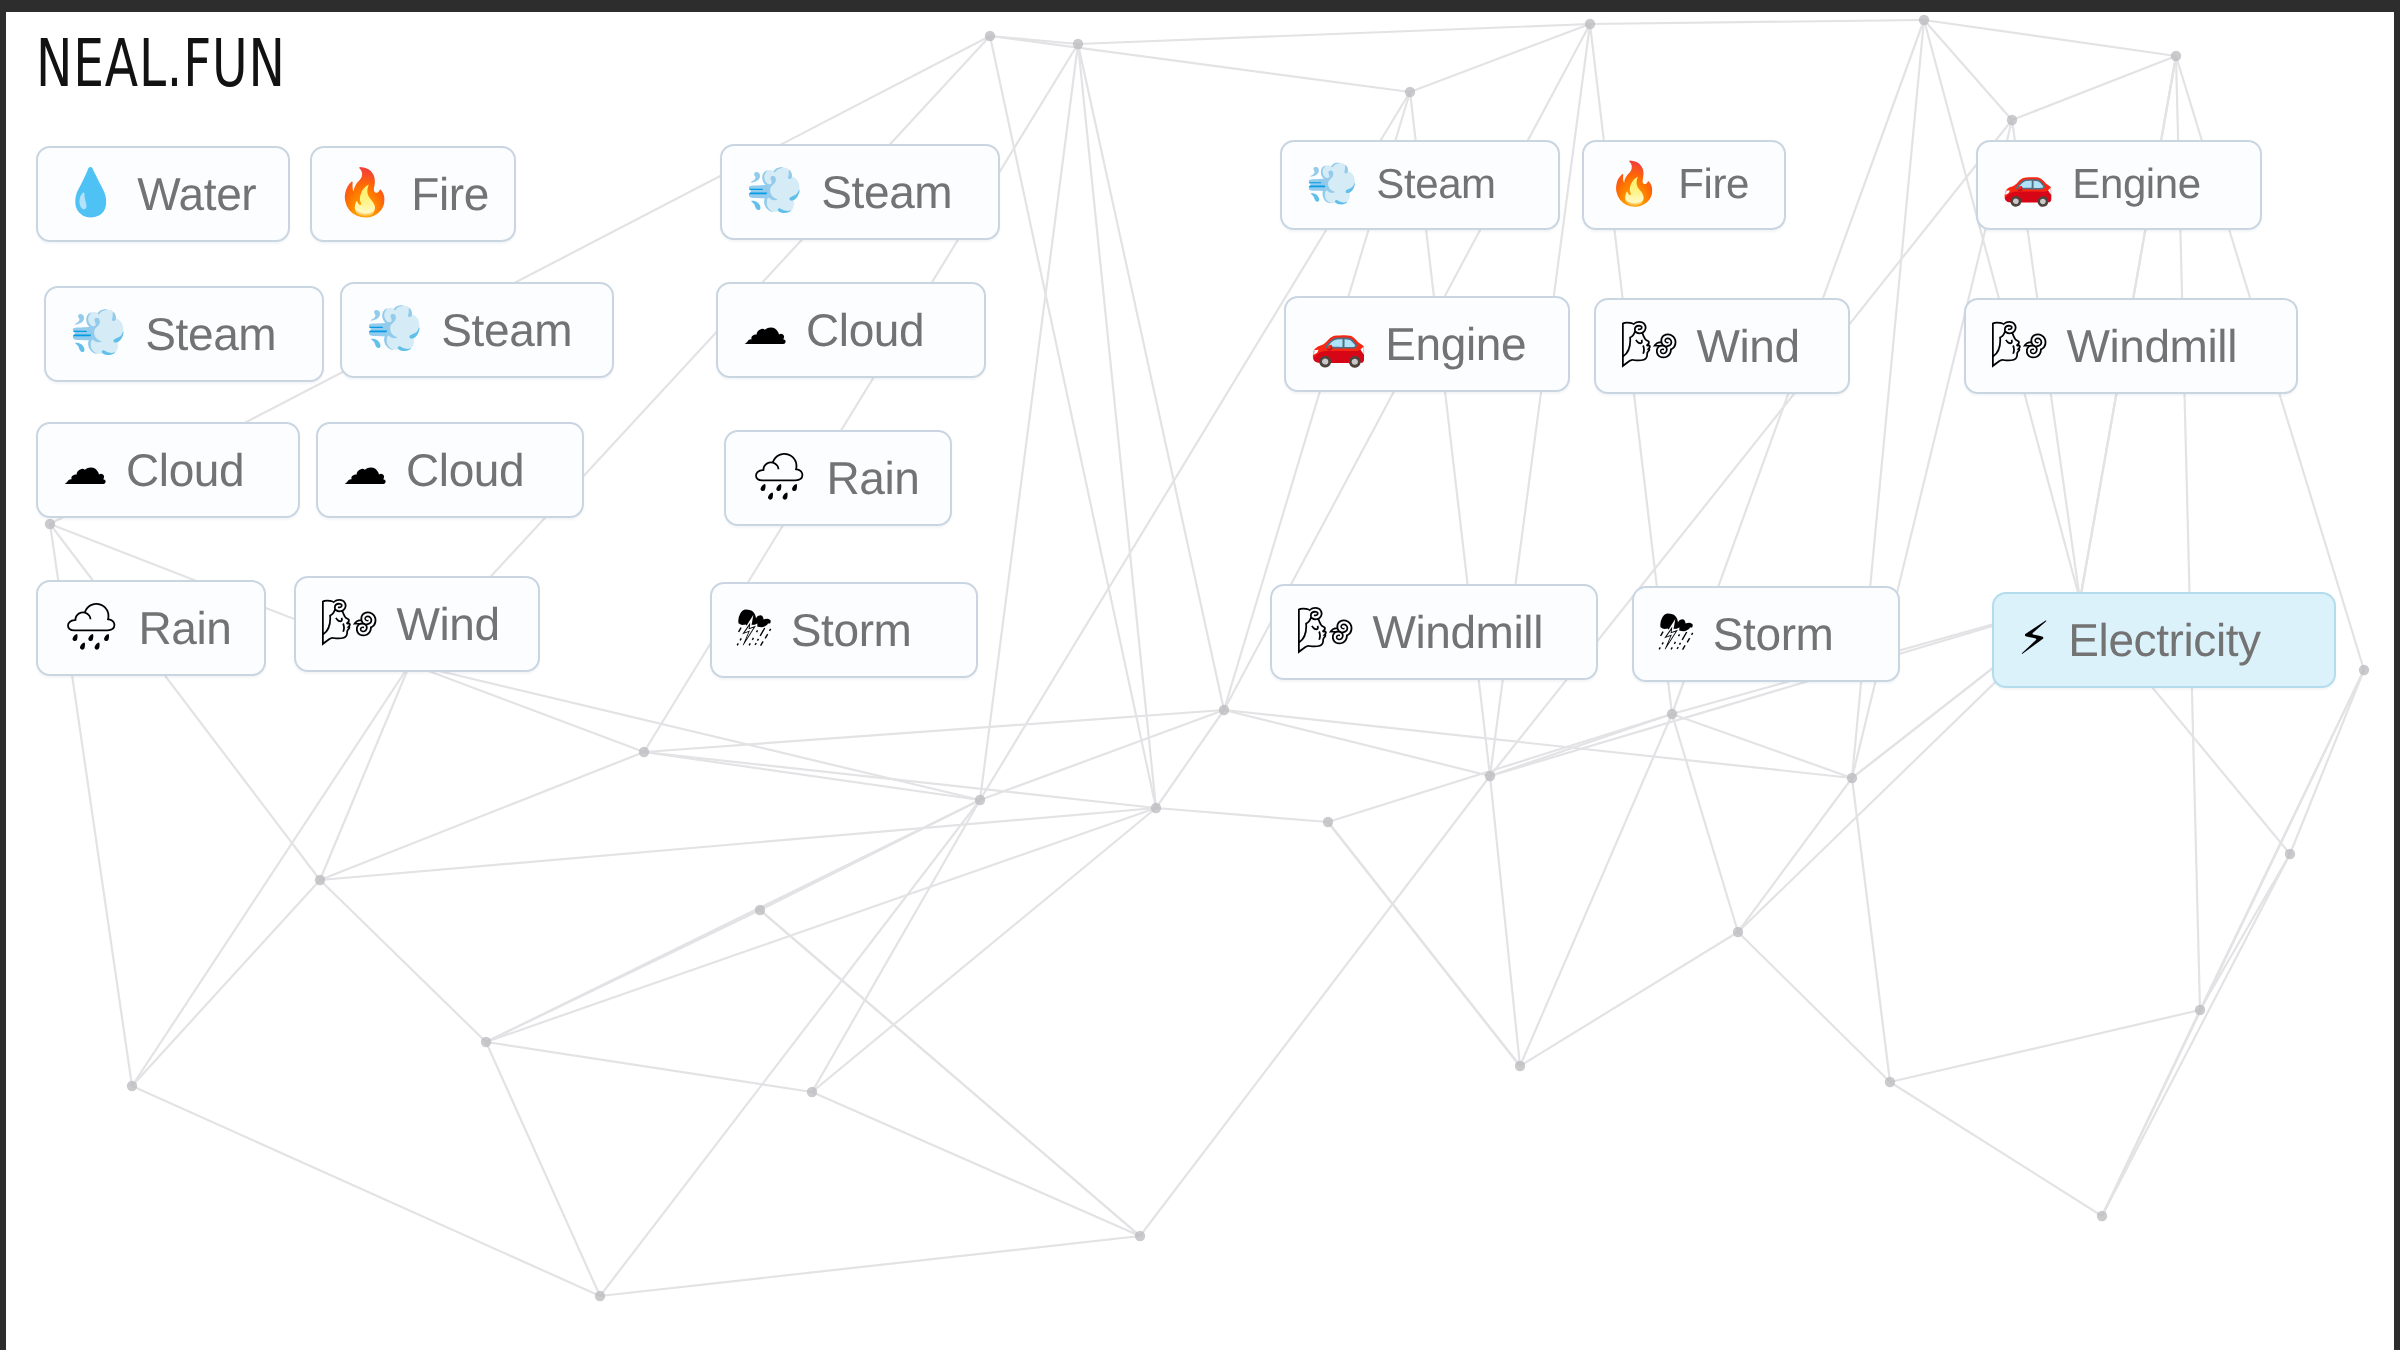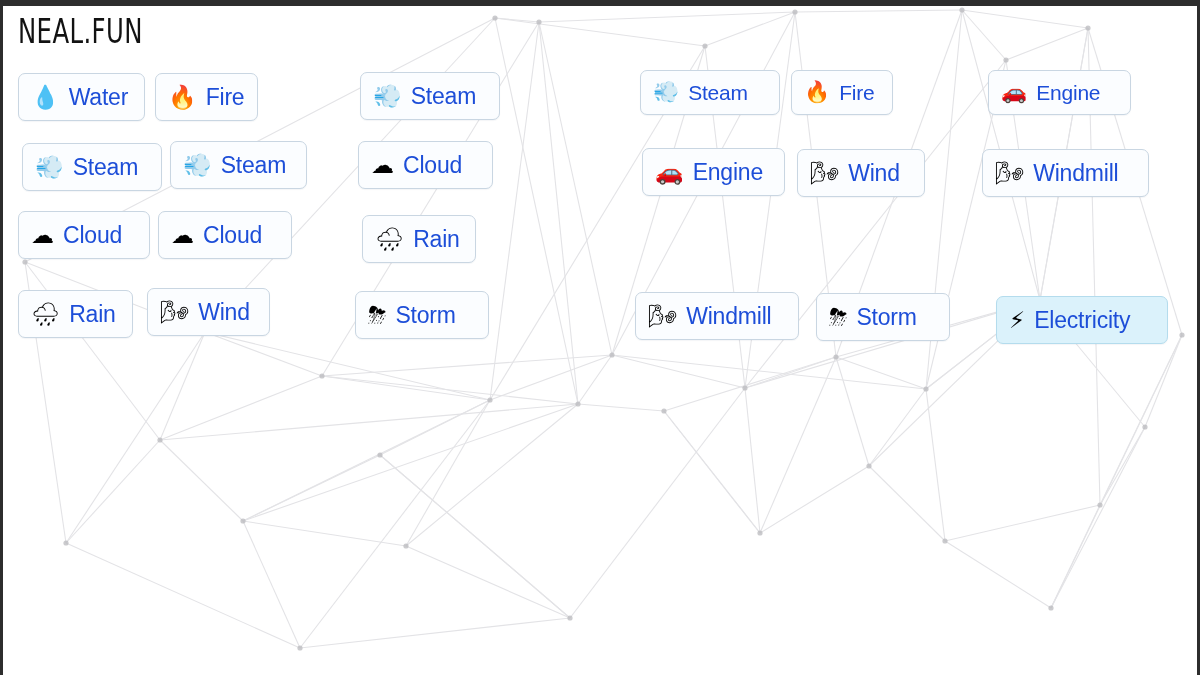--- a/index.html
+++ b/index.html
@@ -78,21 +78,21 @@
   }
   .card .emo {
     font-size: 23px;
     line-height: 1;
     display: inline-block;
     font-family: "DejaVu Sans", sans-serif;
   }
   .card .lbl {
     font-size: 23px;
     line-height: 1;
-    color: #1d4ed8;
+    color: #737373;
     font-family: "Liberation Sans", sans-serif;
     letter-spacing: -0.2px;
   }
   .card.sm { height: 45px; }
   .card.sm .emo { font-size: 21px; }
   .card.sm .lbl { font-size: 21px; }
 </style>
 </head>
 <body>
 

